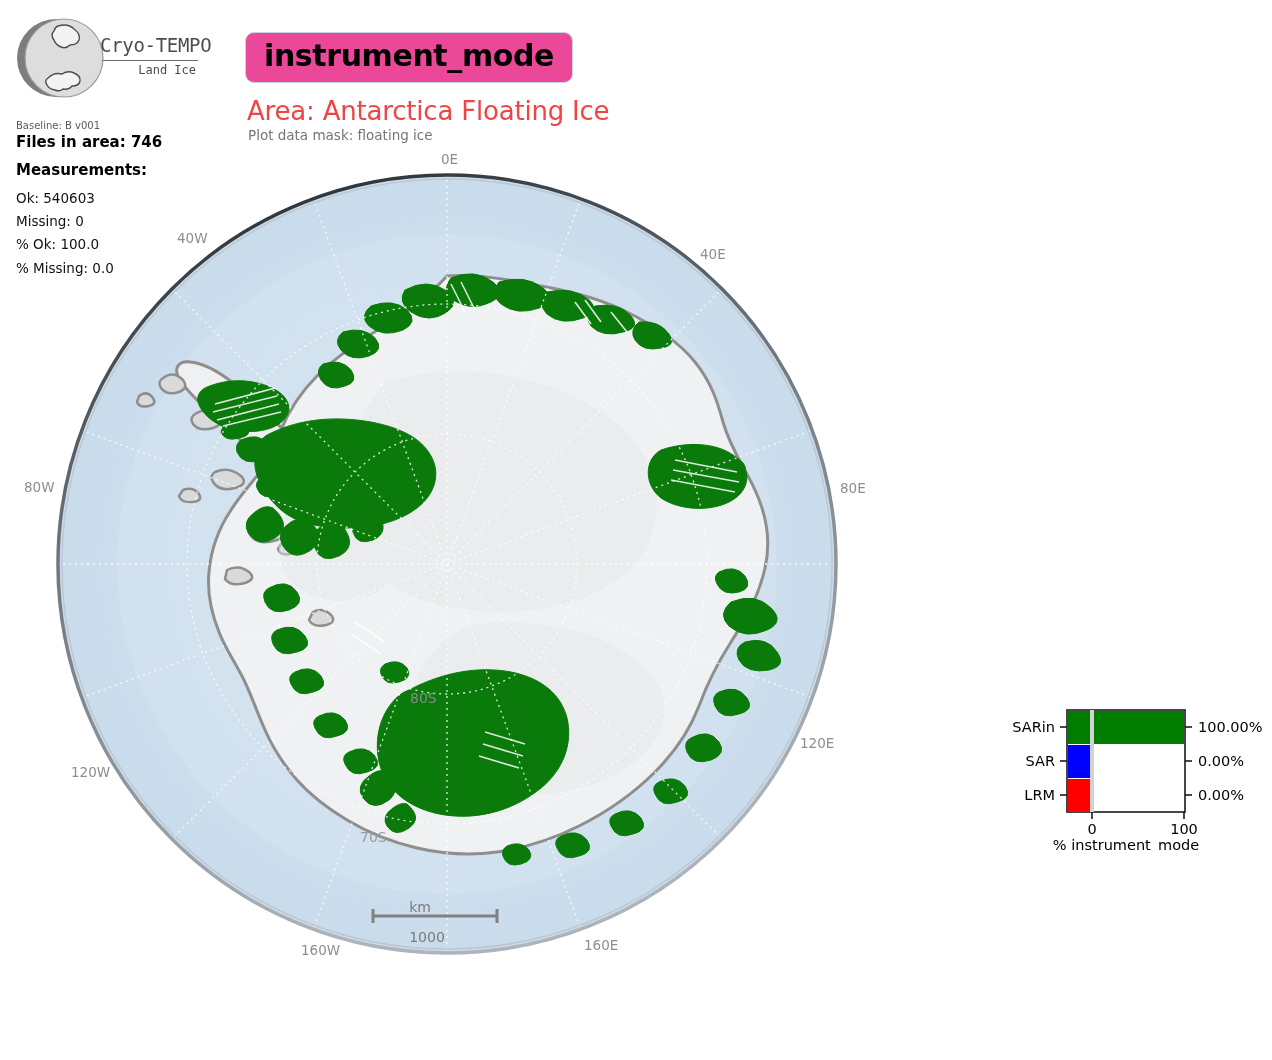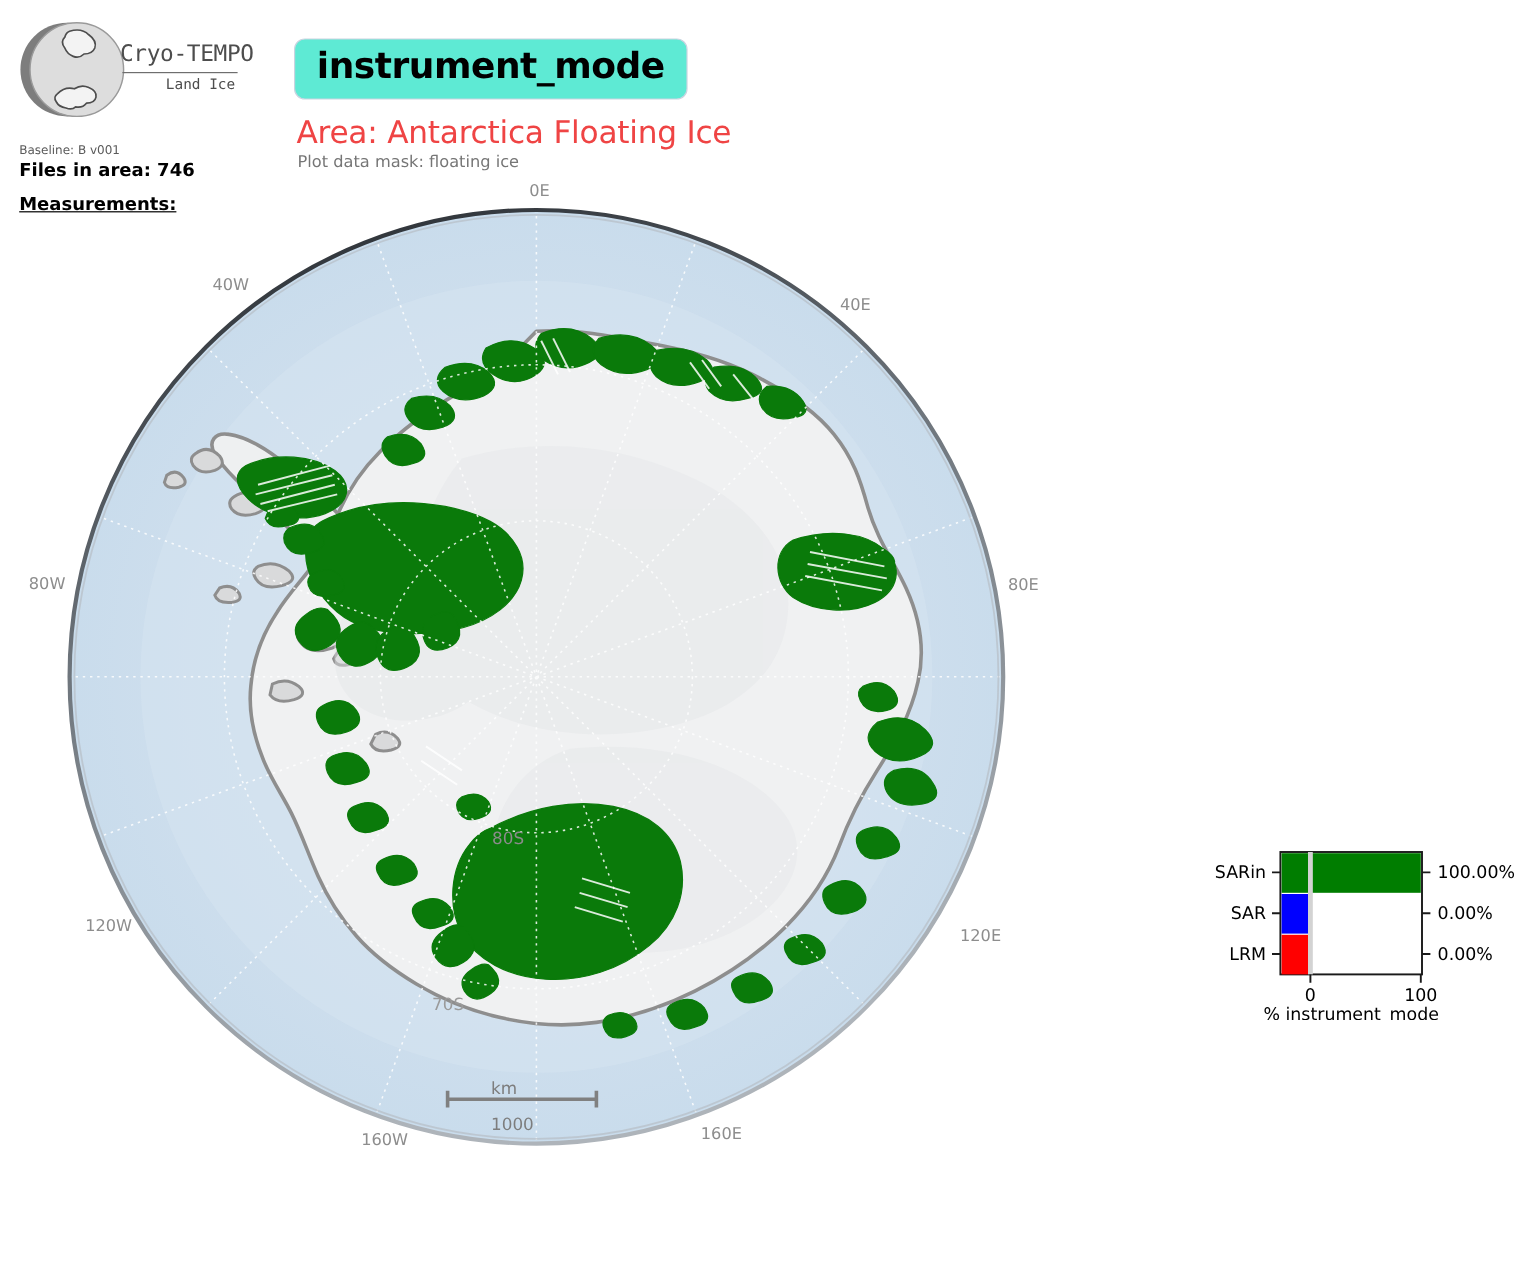--- a/index.html
+++ b/index.html
@@ -37,32 +37,32 @@
     font-size:29px;font-weight:bold;color:#000;line-height:1.05;
     letter-spacing:-0.4px;
   }
   #panel .baseline{
     font-size:10px;color:#5a5a5a;margin-top:4px;line-height:1.2;
   }
   #panel .files{
     font-size:15px;font-weight:bold;color:#000;margin-top:1px;line-height:1.2;
   }
   #panel .measlabel{
-    font-size:15px;font-weight:bold;color:#000;margin-top:10px;line-height:1.2;text-decoration:underline;
+    font-size:15px;font-weight:bold;color:#000;margin-top:10px;line-height:1.2;
   }
   #panel .mlist{margin-top:8px;}
   #panel .mlist div{
     font-size:13.5px;color:#111;line-height:1.72;white-space:nowrap;
   }
 
   
   #title-box{
     left:245px;top:32px;
     padding:7px 18px 10px 18px;
-    background:#5eead4;
+    background:#ec4899;
     border:1px solid #c9d4e0;
     border-radius:9px;
     display:inline-block;
   }
   #title-box span{
     font-size:30px;font-weight:bold;color:#000;letter-spacing:-0.4px;
     line-height:1.05;white-space:nowrap;
   }
   #area-title{
     left:247px;top:96px;font-size:26px;color:#ef4444;white-space:nowrap;
@@ -98,20 +98,26 @@
 <div class="abs" id="logo-text">
   <div id="logo-title">Cryo-TEMPO</div>
   <div id="logo-rule"></div>
   <div id="logo-sub">Land Ice</div>
 </div>
 
 <div class="abs" id="panel">
   <div class="baseline">Baseline: B v001</div>
   <div class="files">Files in area: 746</div>
   <div class="measlabel">Measurements:</div>
+  <div class="mlist">
+    <div>Ok: 540603</div>
+    <div>Missing: 0</div>
+    <div>% Ok: 100.0</div>
+    <div>% Missing: 0.0</div>
+  </div>
 </div>
 
 <div class="abs" id="title-box">
   <span>instrument_mode</span>
 </div>
 <div class="abs" id="area-title">Area: Antarctica Floating Ice</div>
 <div class="abs" id="mask-sub">Plot data mask: floating ice</div>
 
 <div class="abs" id="map">
 <svg width="784" height="784" viewBox="0 0 784 784">
@@ -314,21 +320,21 @@
     <line x1="318" y1="737" x2="318" y2="751" stroke="#808080" stroke-width="3"></line>
     <line x1="442" y1="737" x2="442" y2="751" stroke="#808080" stroke-width="3"></line>
     <text x="372" y="770" font-size="14" fill="#7d7d7d" text-anchor="middle" font-family="DejaVu Sans, Liberation Sans, sans-serif">1000</text>
   </g>
 </svg>
 </div>
 
 <div class="abs" style="left:441px;top:151px;font-size:13.5px;color:#8d8d8d;">0E</div>
 <div class="abs" style="left:700px;top:246px;font-size:13.5px;color:#8d8d8d;">40E</div>
 <div class="abs" style="left:840px;top:480px;font-size:13.5px;color:#8d8d8d;">80E</div>
-<div class="abs" style="left:800px;top:772px;font-size:13.5px;color:#8d8d8d;">120E</div>
+<div class="abs" style="left:800px;top:735px;font-size:13.5px;color:#8d8d8d;">120E</div>
 <div class="abs" style="left:584px;top:937px;font-size:13.5px;color:#8d8d8d;">160E</div>
 <div class="abs" style="left:301px;top:942px;font-size:13.5px;color:#8d8d8d;">160W</div>
 <div class="abs" style="left:71px;top:764px;font-size:13.5px;color:#8d8d8d;">120W</div>
 <div class="abs" style="left:24px;top:479px;font-size:13.5px;color:#8d8d8d;">80W</div>
 <div class="abs" style="left:177px;top:230px;font-size:13.5px;color:#8d8d8d;">40W</div>
 
 <div class="abs" id="chart">
 <svg width="282" height="150" viewBox="0 0 282 150">
 
   <rect x="77" y="10" width="118" height="102" fill="#ffffff" stroke="#1a1a1a" stroke-width="1.6"></rect>

